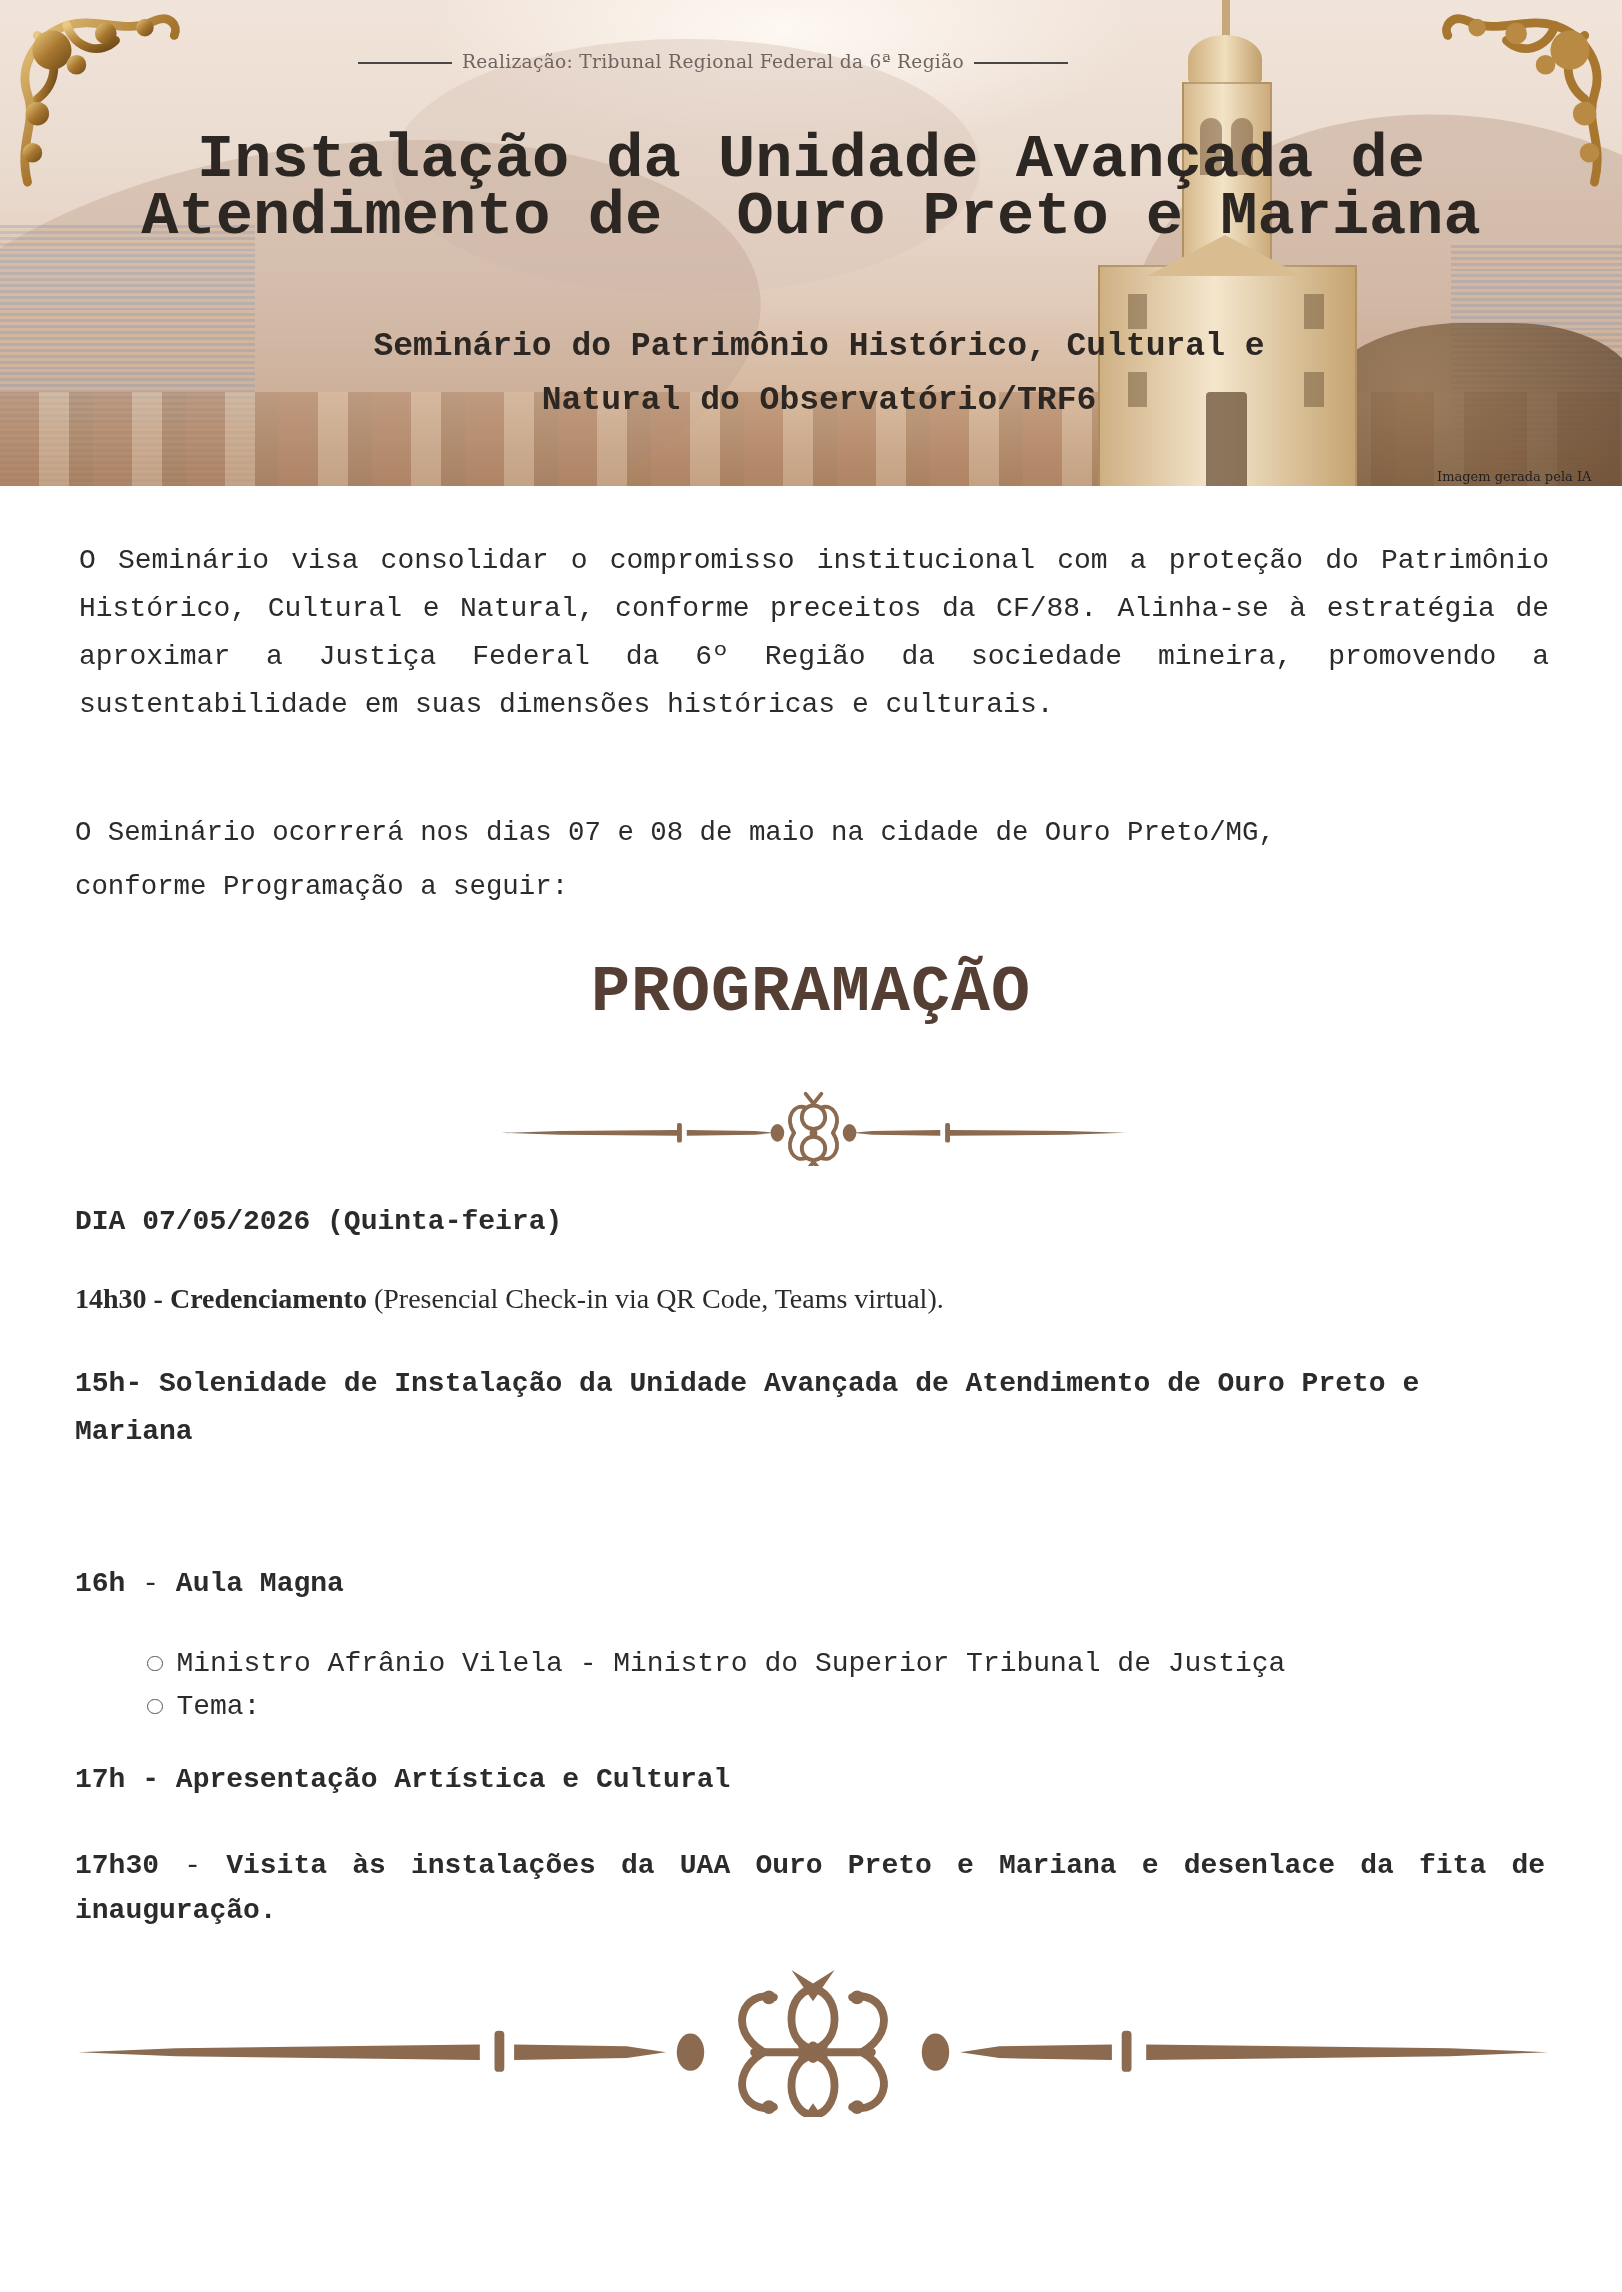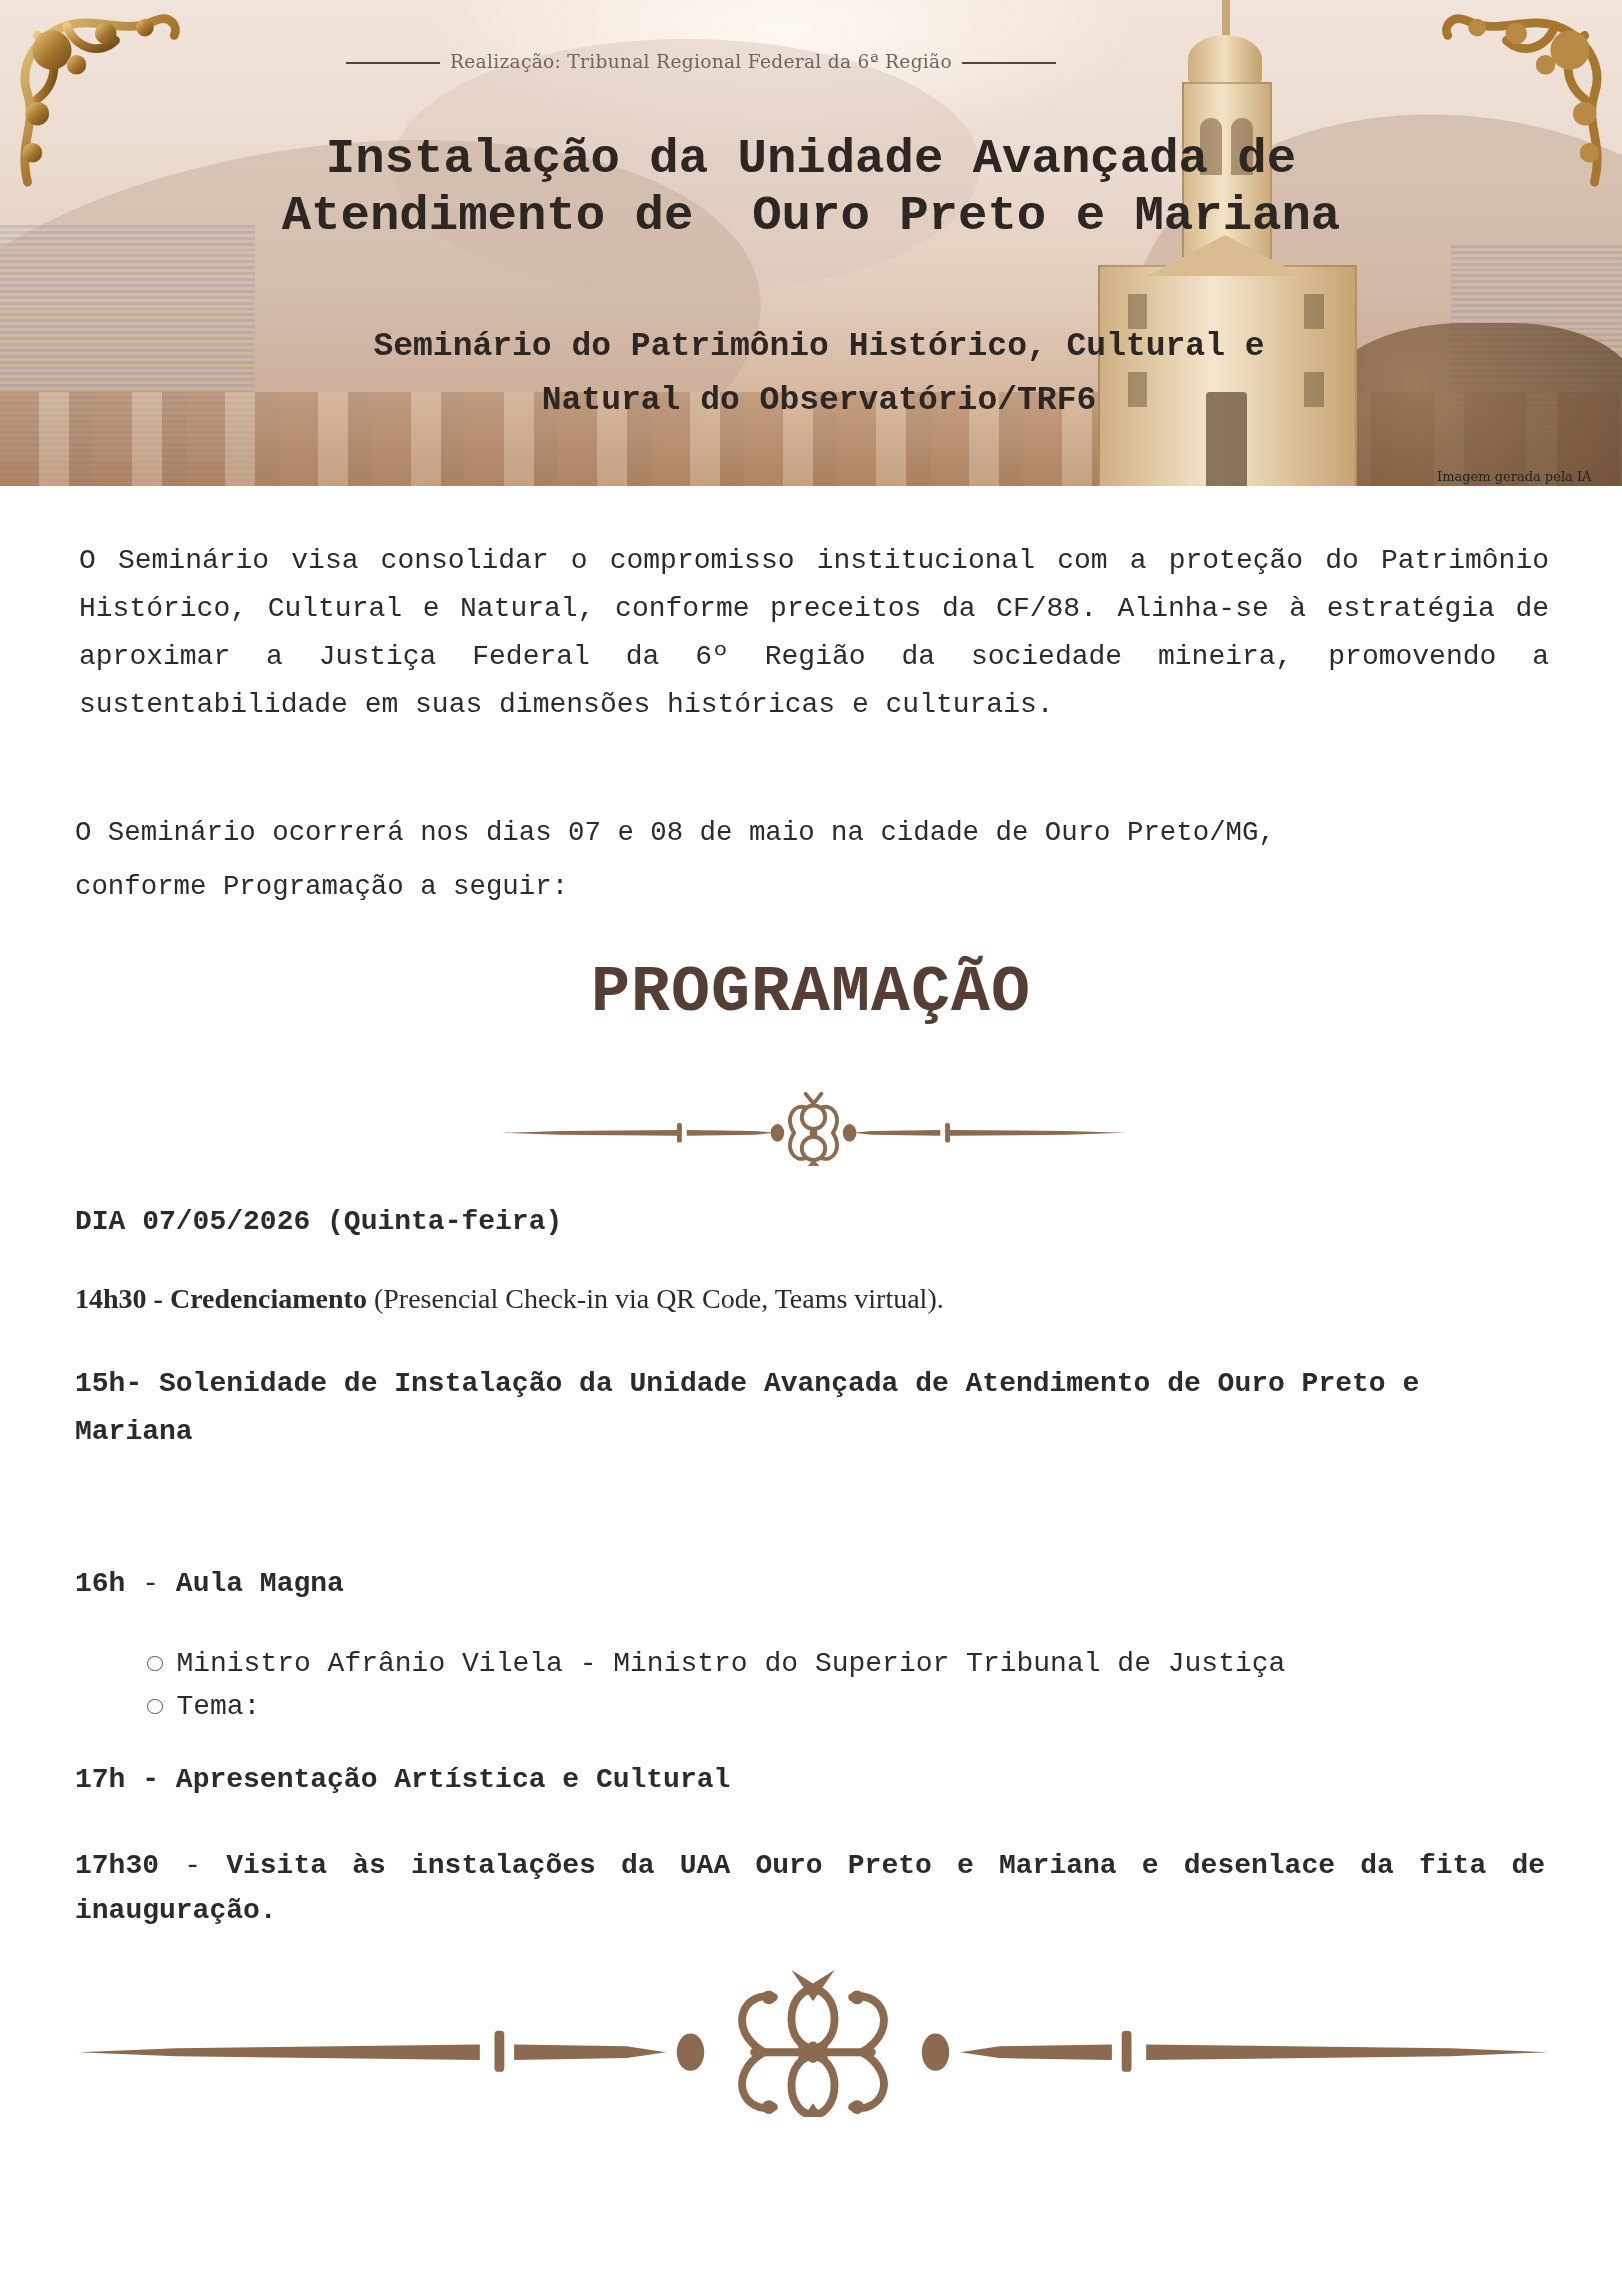--- a/index.html
+++ b/index.html
@@ -36,26 +36,26 @@
     .church .pediment { position: absolute; left: 39px; top: 235px; width: 0; height: 0; border-left: 78px solid transparent; border-right: 78px solid transparent; border-bottom: 41px solid #d9bd90; }
     .church .door { position: absolute; left: 98px; top: 392px; width: 41px; height: 94px; background: rgba(95,70,45,0.7); border-radius: 3.9px 3.9px 0 0; }
     .church .win { position: absolute; width: 19.6px; height: 35px; background: rgba(110,85,55,0.5); }
 
     
     .corner { position: absolute; top: 5.9px; width: 176px; height: 186px; }
     .corner.left { left: 7.8px; }
     .corner.right { right: 7.8px; transform: scaleX(-1); }
 
     .realizacao { position: absolute; left: 0; top: 51px; width: 1402px; text-align: center;
-      font-family: "DejaVu Serif", serif; font-size: 18.6px; color: #6e6560; letter-spacing: 0.3px; }
+      font-family: "DejaVu Serif", serif; font-size: 18.6px; color: #6e6560; letter-spacing: 0.3px; padding-left: 12px; }
     .realizacao .rule { display: inline-block; vertical-align: middle; width: 94px; height: 2.9px; background: #4a4643; margin: 0 3.9px; }
 
     .title { position: absolute; left: 0; top: 131px; width: 1622px; text-align: center;
       font-family: "Liberation Mono", "DejaVu Sans Mono", monospace; font-weight: bold;
-      font-size: 49px; line-height: 57px; color: #2c2723; }
+      font-size: 62px; line-height: 57px; color: #2c2723; }
     .subtitle { position: absolute; left: 0; top: 312px; width: 1622px; text-align: center;
       font-family: "Liberation Mono", "DejaVu Sans Mono", monospace; font-weight: bold;
       font-size: 33px; line-height: 54px; color: #2c2723; }
     .credit { position: absolute; left: 1437px; top: 469px; font-family: "DejaVu Serif", serif; font-size: 13px; color: #222; }
 
     
     .para { position: absolute; left: 75px; width: 1470px; font-size: 28px; line-height: 48px; color: #2b2b2b;
       text-align: justify; text-align-last: left; }
     .intro { top: 533px; }
     .dates { top: 806px; line-height: 54px; font-size: 27.4px; text-align: left; }

